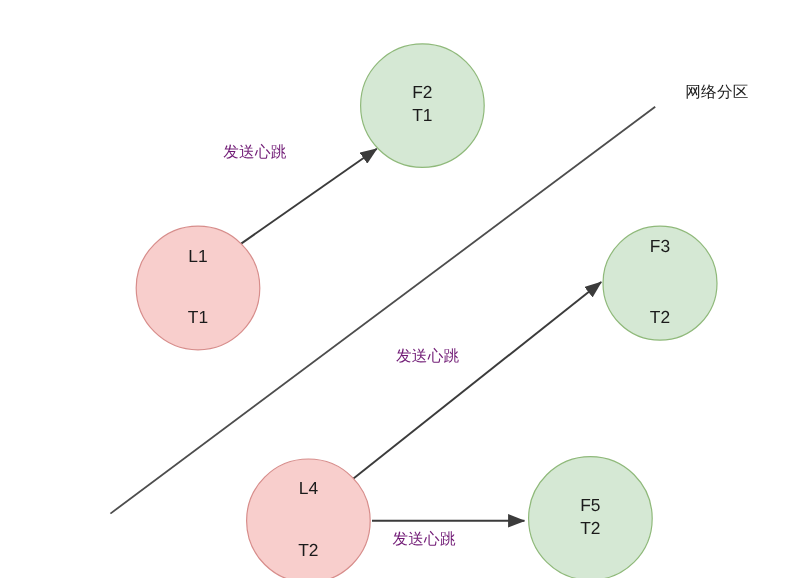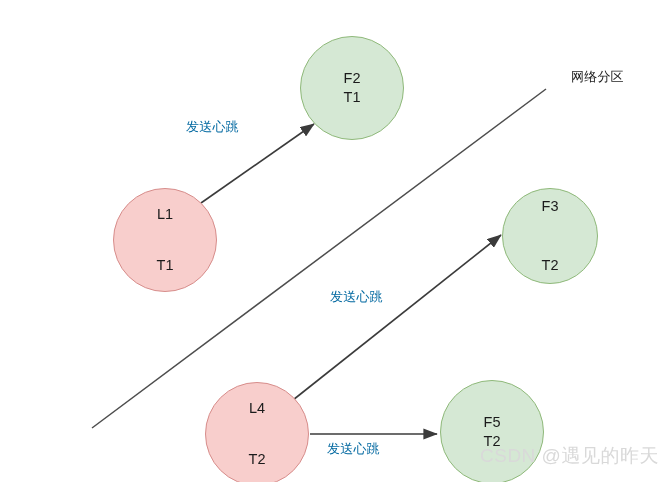--- a/index.html
+++ b/index.html
@@ -47,21 +47,21 @@
     border-color: #d78d8b;
     gap: 32px;
   }
   .node-line {
     display: block;
     white-space: nowrap;
   }
   .edge-label {
     position: absolute;
     font-size: 13px;
-    color: #0369a1;
+    color: #701a75;
     white-space: nowrap;
     letter-spacing: 0.2px;
   }
   .partition-label {
     position: absolute;
     font-size: 13px;
     color: #1b1b1b;
     white-space: nowrap;
     letter-spacing: 0.2px;
   }
@@ -121,15 +121,14 @@
   </div>
 
   <div class="edge-label" id="edge-label-0" style="left: 186px; top: 118px;">发送心跳</div>
 
   <div class="edge-label" id="edge-label-1" style="left: 330px; top: 288px;">发送心跳</div>
 
   <div class="edge-label" id="edge-label-2" style="left: 327px; top: 440px;">发送心跳</div>
 
   <div class="partition-label" id="partition-label" style="left: 558px; top: 68px; margin-left: 13px;">网络分区</div>
 
-  <div id="watermark" style="left: 480px; top: 443px;">CSDN @遇见的昨天</div>
 
 </div>
 
 </body></html>

